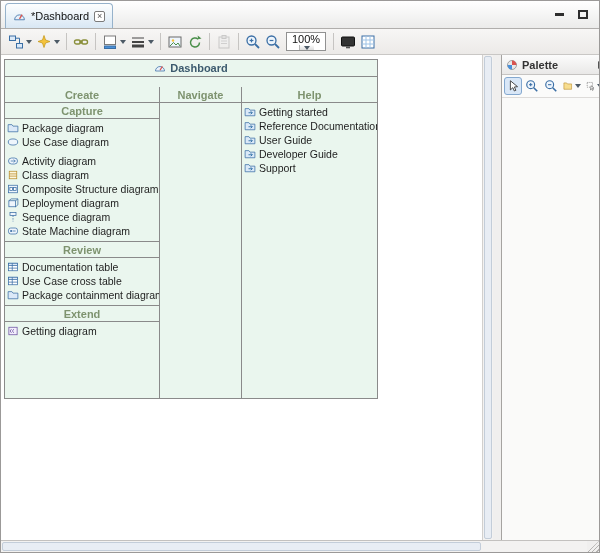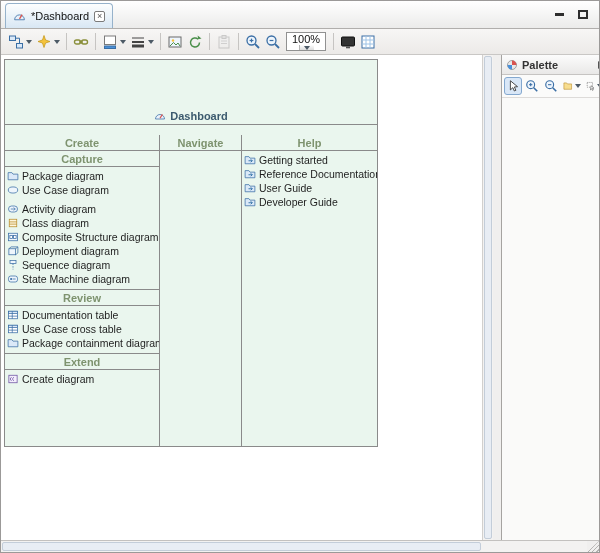--- a/index.html
+++ b/index.html
@@ -46,21 +46,21 @@
   .pal-body { flex:1; background:#fafaf9; }
 
   
   .bottom { height:12px; display:flex; background:#f0efee; border-top:1px solid #c3c1bf; flex:none; }
   .hscroll { width:586px; background:#f3f2f1; position:relative; flex:none; }
   .hthumb { position:absolute; top:1px; bottom:1px; left:1px; width:479px; background:#e8edf4; border:1px solid #c3cdd9; border-radius:2px; }
   .grip { flex:1; background:repeating-linear-gradient(135deg,#f0efee 0 2px,#b3b1af 2px 3px); clip-path:polygon(100% 0,100% 100%,0 100%); }
 
   
   .dash { position:absolute; left:3px; top:4px; width:374px; background:#eaf6ee; border:1px solid #8a8a8a; }
-  .dash-title { height:17px; display:flex; align-items:center; justify-content:center; gap:4px; border-bottom:1px solid #8a8a8a; font-weight:bold; font-size:11px; color:#3c5a6e;margin-top:48px; }
+  .dash-title { height:17px; display:flex; align-items:center; justify-content:center; gap:4px; border-bottom:1px solid #8a8a8a; font-weight:bold; font-size:11px; color:#3c5a6e; }
   .dash-title svg { width:12px; height:12px; }
   .dash-cols { display:flex; min-height:311px;margin-top:10px; }
   .col-create { width:155px; border-right:1px solid #8a8a8a; }
   .col-nav { width:84px; border-right:1px solid #8a8a8a; }
   .col-help { width:135px; }
   .col-header, .sec-header { text-align:center; font-weight:bold; color:#7e936f; font-size:11px; padding:2px 0 1px; border-bottom:1px solid #8a8a8a; }
   .sec-header.bt { border-top:1px solid #8a8a8a; }
   .items { padding:2px 0 3px; }
   .item { display:flex; align-items:center; gap:3px; height:14px; padding-left:2px; font-size:10.5px; white-space:nowrap; overflow:hidden; }
   .item svg { width:12px; height:12px; flex:none; }
@@ -391,21 +391,21 @@
                 <span>Package containment diagram</span>
               </div>
             </div>
 
             <div class="sec-header bt">Extend</div>
             <div class="items">
               <div class="item">
                 <svg>
                     <use href="#sym-profile"></use>
                   </svg>
-                <span>Create diagram</span>
+                <span>Getting diagram</span>
               </div>
             </div>
           </div>
 
           <div class="col-nav">
             <div class="col-header">Navigate</div>
           </div>
 
           <div class="col-help">
             <div class="col-header">Help</div>
@@ -426,20 +426,26 @@
                 <svg>
                     <use href="#sym-helpfolder"></use>
                   </svg>
                 <span>User Guide</span>
               </div>
               <div class="item">
                 <svg>
                     <use href="#sym-helpfolder"></use>
                   </svg>
                 <span>Developer Guide</span>
+              </div>
+              <div class="item">
+                <svg>
+                    <use href="#sym-helpfolder"></use>
+                  </svg>
+                <span>Support</span>
               </div>
             </div>
           </div>
 
         </div>
       </div>
     </div>
 
     <div class="vscroll">
       <div class="vthumb"></div>

